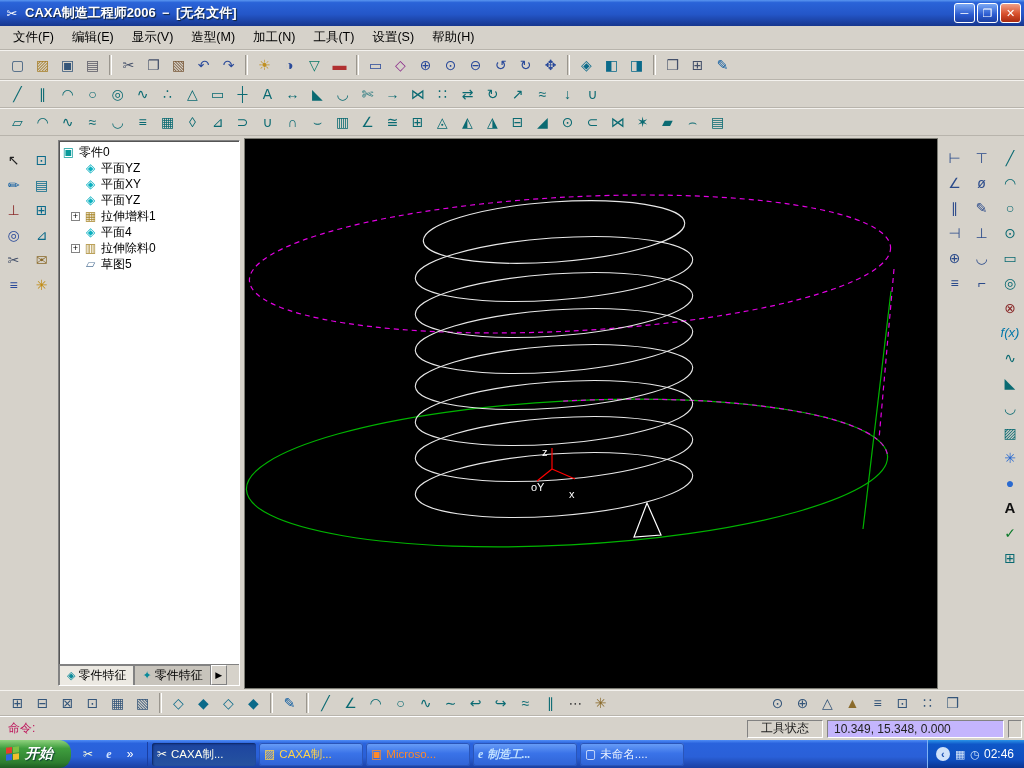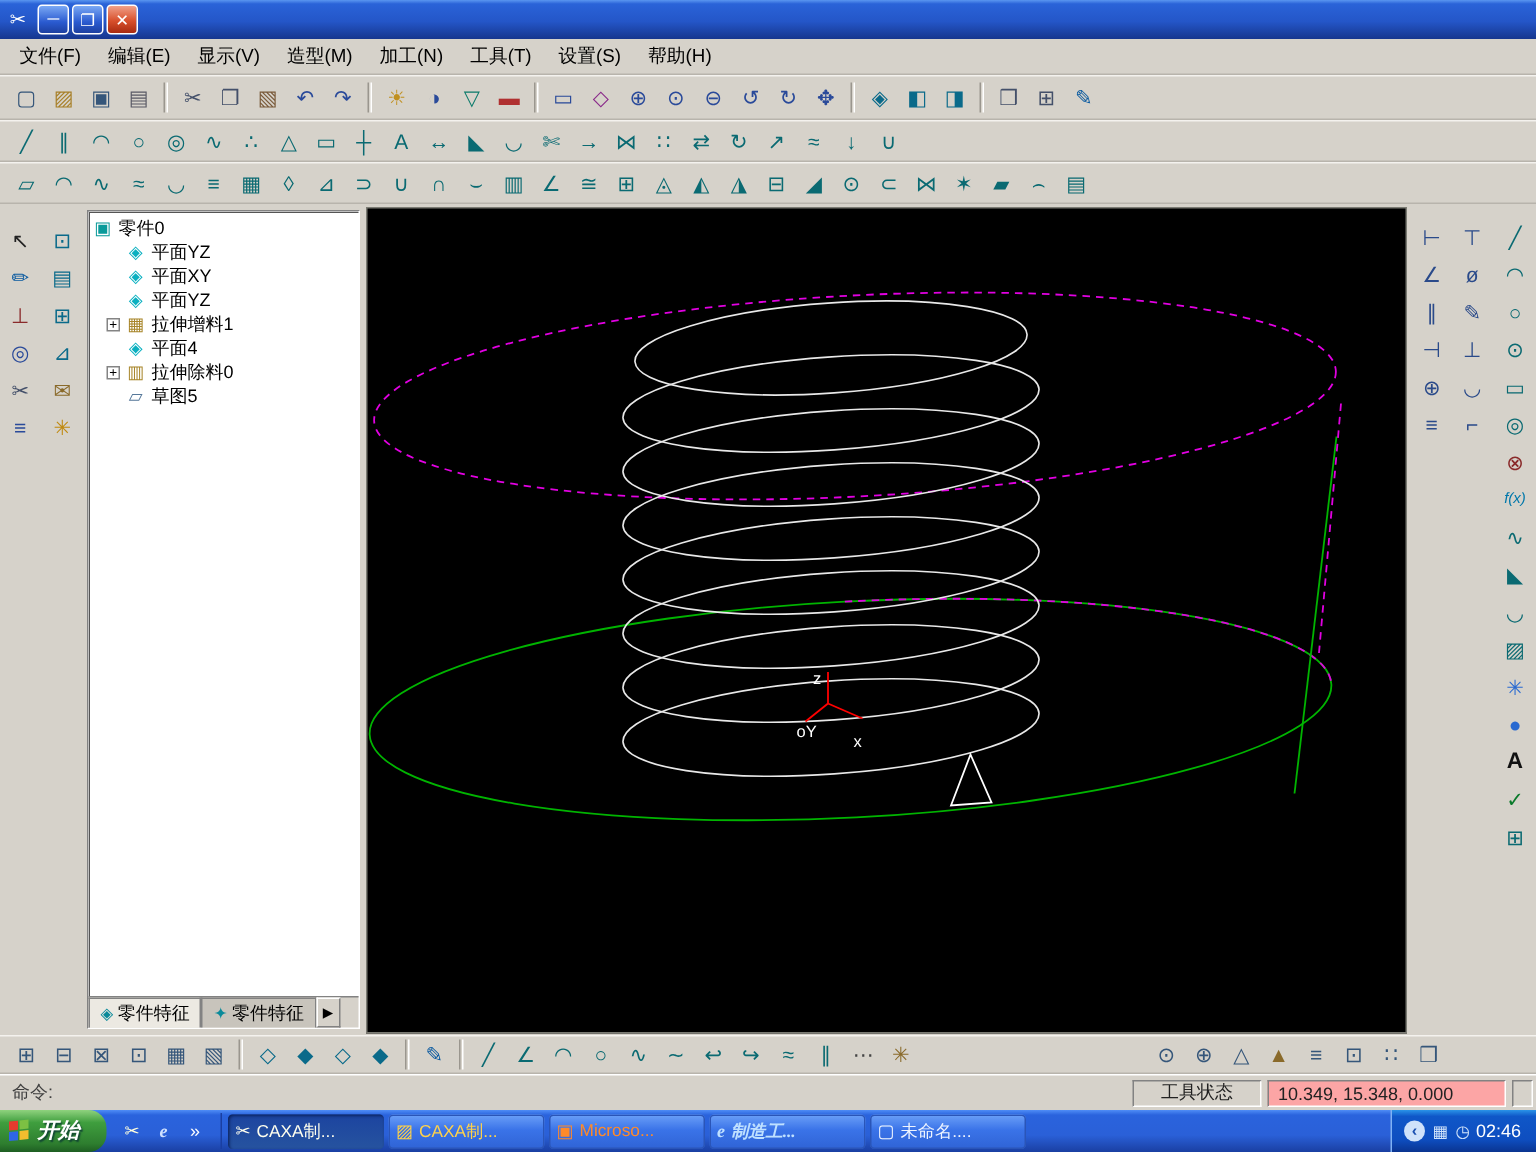--- a/index.html
+++ b/index.html
@@ -28,21 +28,21 @@
   .tbrow { position:absolute; left:0; width:1024px; background:#d6d2ca;
     border-top:1px solid #f4f2ee; border-bottom:1px solid #b8b4ac;
     display:flex; align-items:center; padding:2px 5px; }
   #tb-standard { top:50px; height:30px; }
   #tb-curves   { top:80px; height:28px; color:#0a6a72; }
   #tb-surfaces { top:108px; height:28px; color:#0a6a72; }
   .ticn { display:inline-flex; align-items:center; justify-content:center;
     width:23px; height:23px; font-size:14px; line-height:1; border:1px solid transparent; margin:0 1px; }
   .ticn.sep { width:3px; height:20px; border:none; border-left:1px solid #9a968e; border-right:1px solid #fff; margin:0 4px; }
   .ticn.gap { width:150px; border:none; }
-  .ticn.fx { font-size:10px; font-style:italic; color:#07a; }
+  .ticn.fx { font-size:13px; font-style:italic; color:#07a; }
   .ticn.bold { font-weight:bold; font-size:15px; }
 
   
   #left-tools { position:absolute; left:0; top:140px; width:56px; height:548px;
     display:grid; grid-template-columns:26px 26px; align-content:start; justify-content:center; gap:2px; padding-top:8px; }
 
   
   #tree-panel { position:absolute; left:58px; top:140px; width:182px; height:546px;
     background:#fff; border:1px solid #828282; border-right-color:#fff; border-bottom-color:#fff;
     box-shadow:inset 1px 1px 0 #555; display:flex; flex-direction:column; }
@@ -76,26 +76,26 @@
     display:grid; grid-template-columns:25px 25px; gap:2px; justify-content:center; color:#2a4a8a; }
   #rt-outer { position:absolute; left:997px; top:146px; width:26px;
     display:flex; flex-direction:column; align-items:center; gap:2px; color:#0a6a72; }
 
   
   #tb-bottom { top:690px; height:26px; }
 
   
   #statusbar { position:absolute; left:0; top:716px; width:1024px; height:24px;
     background:#d6d2ca; border-top:1px solid #fff; display:flex; align-items:center; padding:0 2px; gap:4px; }
-  #cmd-label { padding-left:6px; color:#404040;text-align:right; }
+  #cmd-label { padding-left:6px; color:#be185d;text-align:right; }
   .sb-spacer { flex:1; }
   .sb-box { height:18px; border:1px solid #828282; border-bottom-color:#fff; border-right-color:#fff;
     display:flex; align-items:center; padding:0 6px; color:#222; background:#d6d2ca; }
-  #sb-tool { width:86px; justify-content:center; }
-  #sb-coords { width:159px; background:#fca5a5; }
+  #sb-tool { width:76px; justify-content:center; }
+  #sb-coords { width:177px; background:#c4b5fd; }
   #sb-grip { width:12px; }
 
   
   #taskbar { position:absolute; left:0; top:740px; width:1024px; height:28px;
     background:linear-gradient(180deg,#4f8df6 0%,#2a63dd 12%,#2a60d8 60%,#1a3fa2 100%);
     display:flex; align-items:center; }
   #startbtn { height:28px; padding:0 18px 0 6px; display:flex; align-items:center; gap:5px;
     background:linear-gradient(180deg,#8fd27e 0%,#3f9e3e 30%,#2e7e2f 80%,#1e5e22 100%);
     border-radius:0 12px 12px 0; color:#fff; font-weight:bold; font-style:italic; font-size:14px;
     text-shadow:1px 1px 1px #143; }
@@ -118,20 +118,21 @@
   .traychev { width:14px; height:14px; border-radius:50%; background:#cfe2fa; color:#1a4fb0;
     display:flex; align-items:center; justify-content:center; font-size:11px; font-weight:bold; }
   .trayico { font-size:11px; color:#cfe2fa; }
   #clock { font-size:12px; color:#fff; display:flex; align-items:center; gap:4px; }
 </style>
 </head>
 <body>
 
 <div id="titlebar">
   <span class="appico">✂</span>
+  <span class="wtitle">CAXA制造工程师2006  －  [无名文件]</span>
   <span class="wbtns">
     <span class="wbtn">─</span>
     <span class="wbtn">❐</span>
     <span class="wbtn close">✕</span>
   </span>
 </div>
 
 <div id="menubar">
 
 <span class="menu-item">文件(F)</span>

